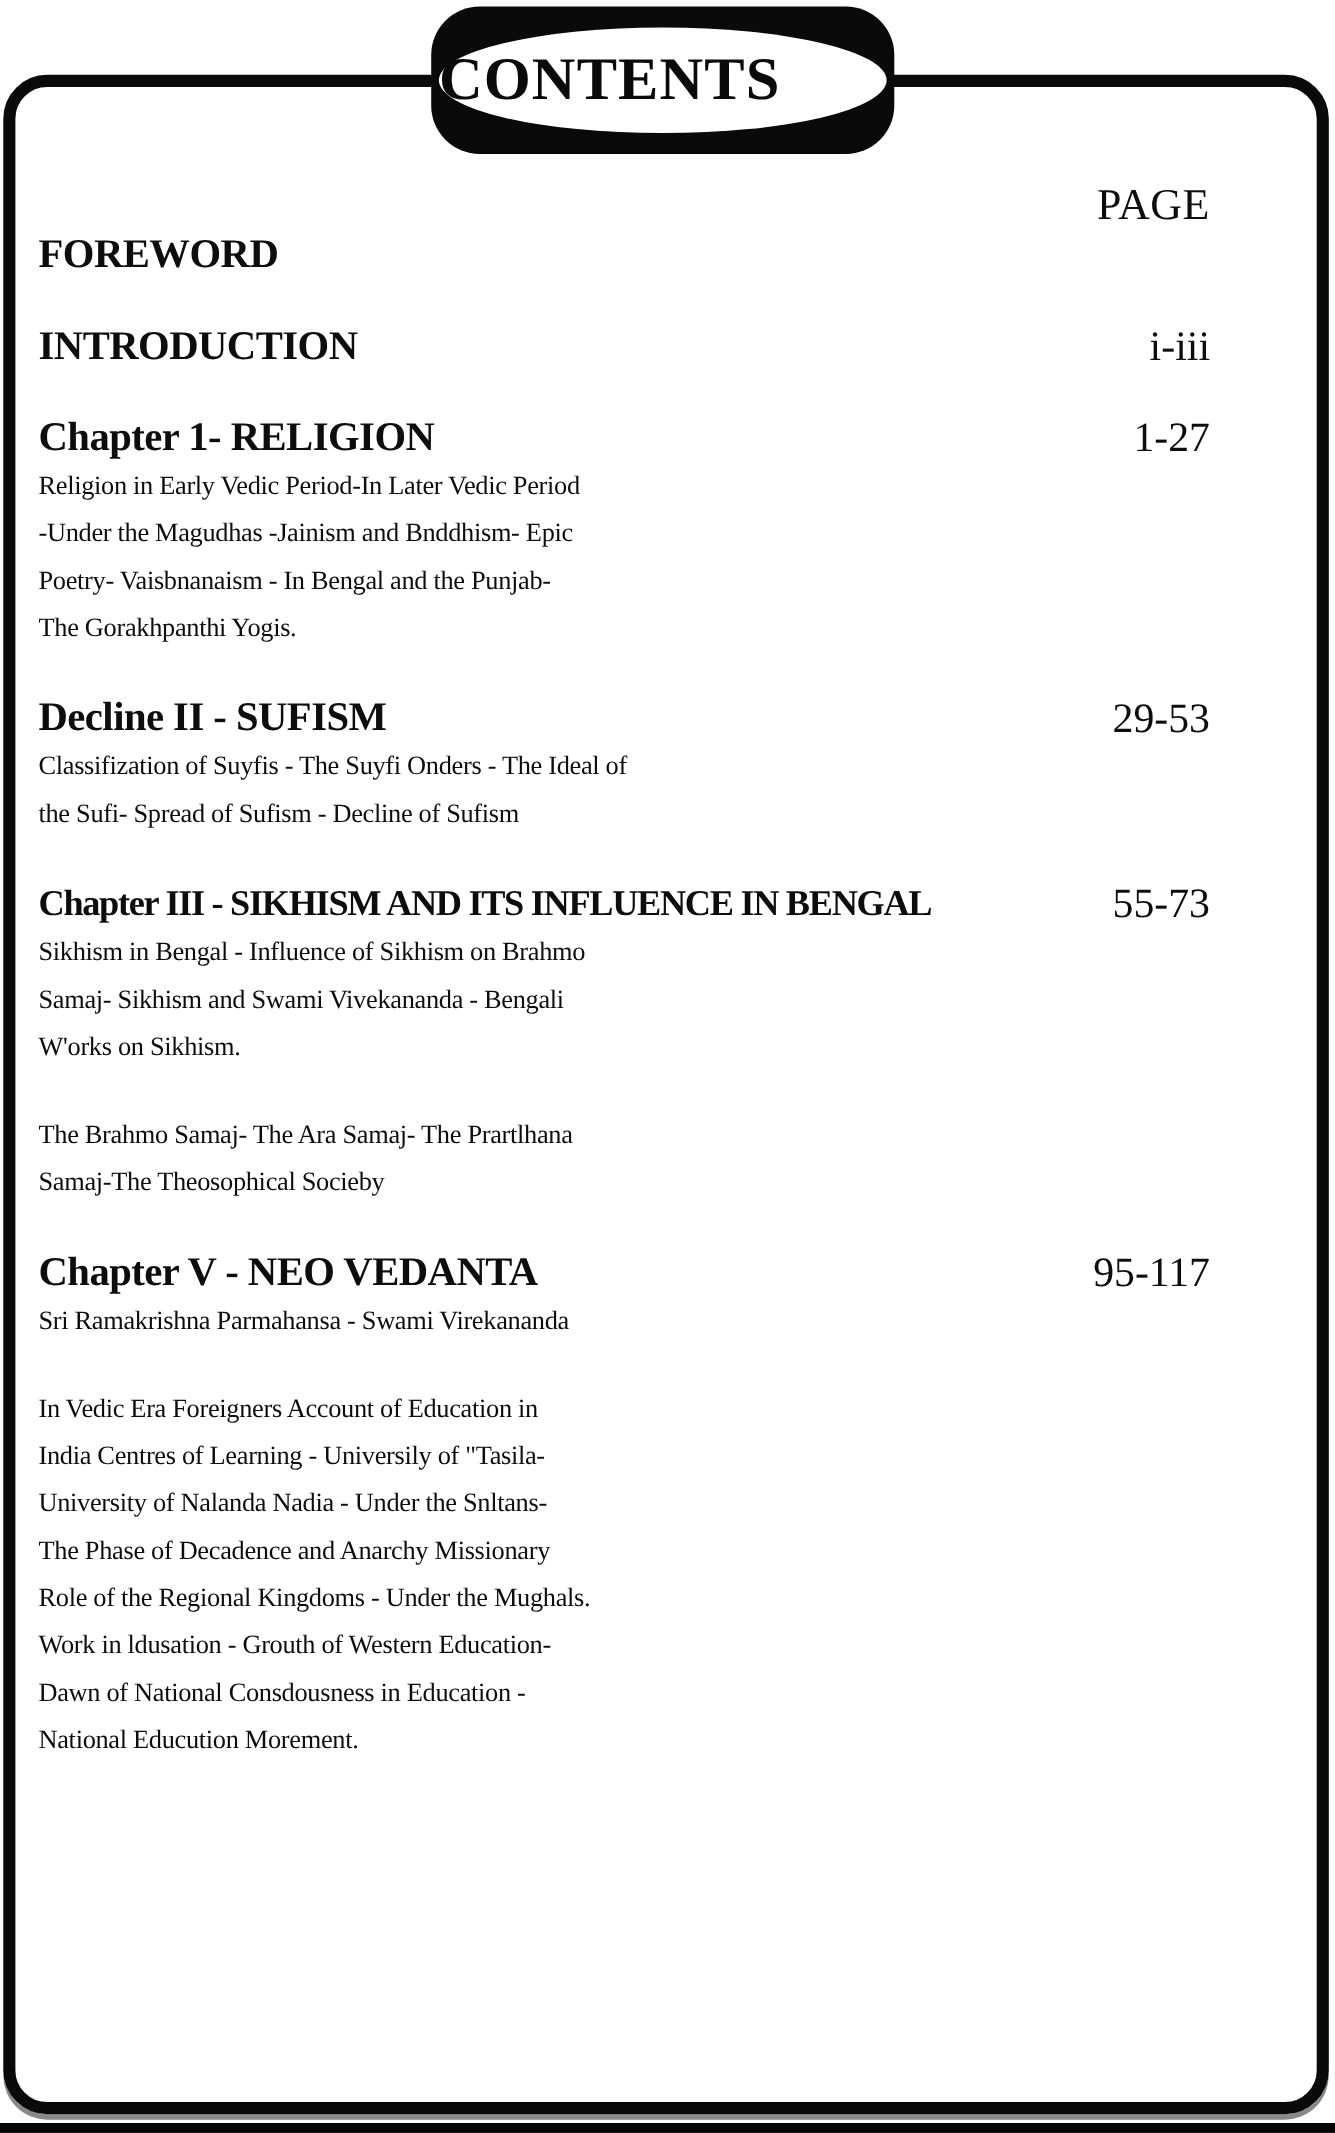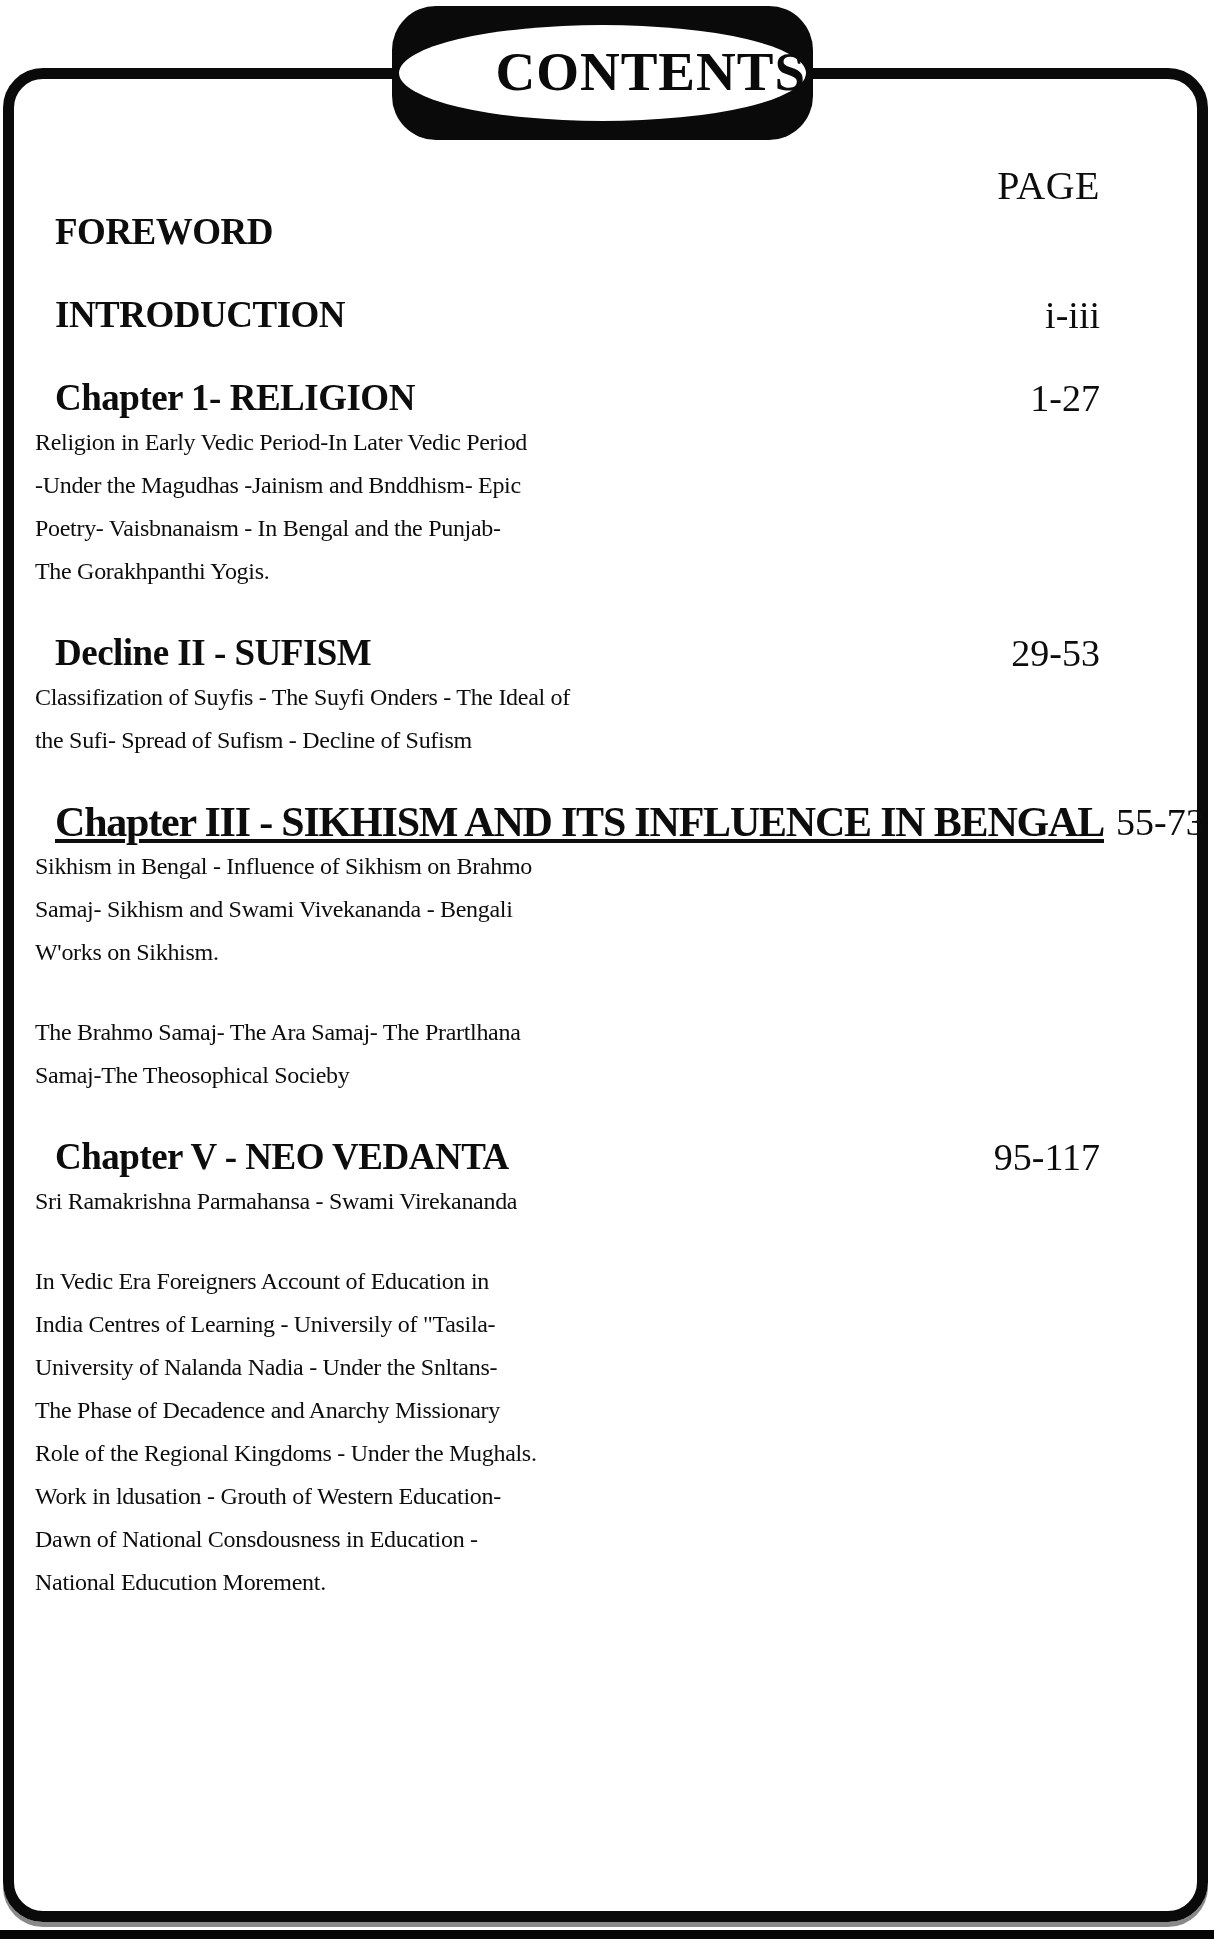--- a/index.html
+++ b/index.html
@@ -29,21 +29,21 @@
     width:421px; height:134px;
     background:#0a0a0a;
     border-radius:44px;
     display:flex; align-items:center; justify-content:center;
     z-index:3;
   }
   .badge-ellipse {
     width:407px; height:96px;
     background:#ffffff;
     border-radius:50%;
-    display:flex; align-items:center; justify-content:flex-end;
+    display:flex; align-items:center; justify-content:flex-start;
   }
   .badge-text {
     font-size:55px; font-weight:bold;
     letter-spacing:1px; color:#0a0a0a;
     padding-bottom:4px;
   }
   
   .content {
     position:absolute;
     left:14px; top:79px; right:34px;
@@ -51,29 +51,29 @@
     z-index:2;
   }
   .page-label-row {
     text-align:right;
     font-size:40px; line-height:46px;
     letter-spacing:.5px;
   }
   .entry { margin-top:37px; }
   .entry:first-child { margin-top:0; }
   .entry-head {
-    display:flex; justify-content:space-between; align-items:flex-end;margin-left:20px;
+    display:flex; justify-content:space-between; align-items:flex-end;
   }
   .entry-title {
     font-weight:bold;
     font-size:37px; line-height:46px;
     letter-spacing:-0.5px;
     white-space:nowrap;
   }
-  .entry-title.tight { font-size:42px; letter-spacing:-1.2px;text-decoration:underline; }
+  .entry-title.tight { font-size:33px; letter-spacing:-1.2px; }
   .entry-pages {
     font-size:38px; line-height:46px;
     white-space:nowrap; margin-left:12px;
   }
   .entry-desc {
     font-size:24px; line-height:43px;
     letter-spacing:-0.3px;
   }
 </style>
 </head>

